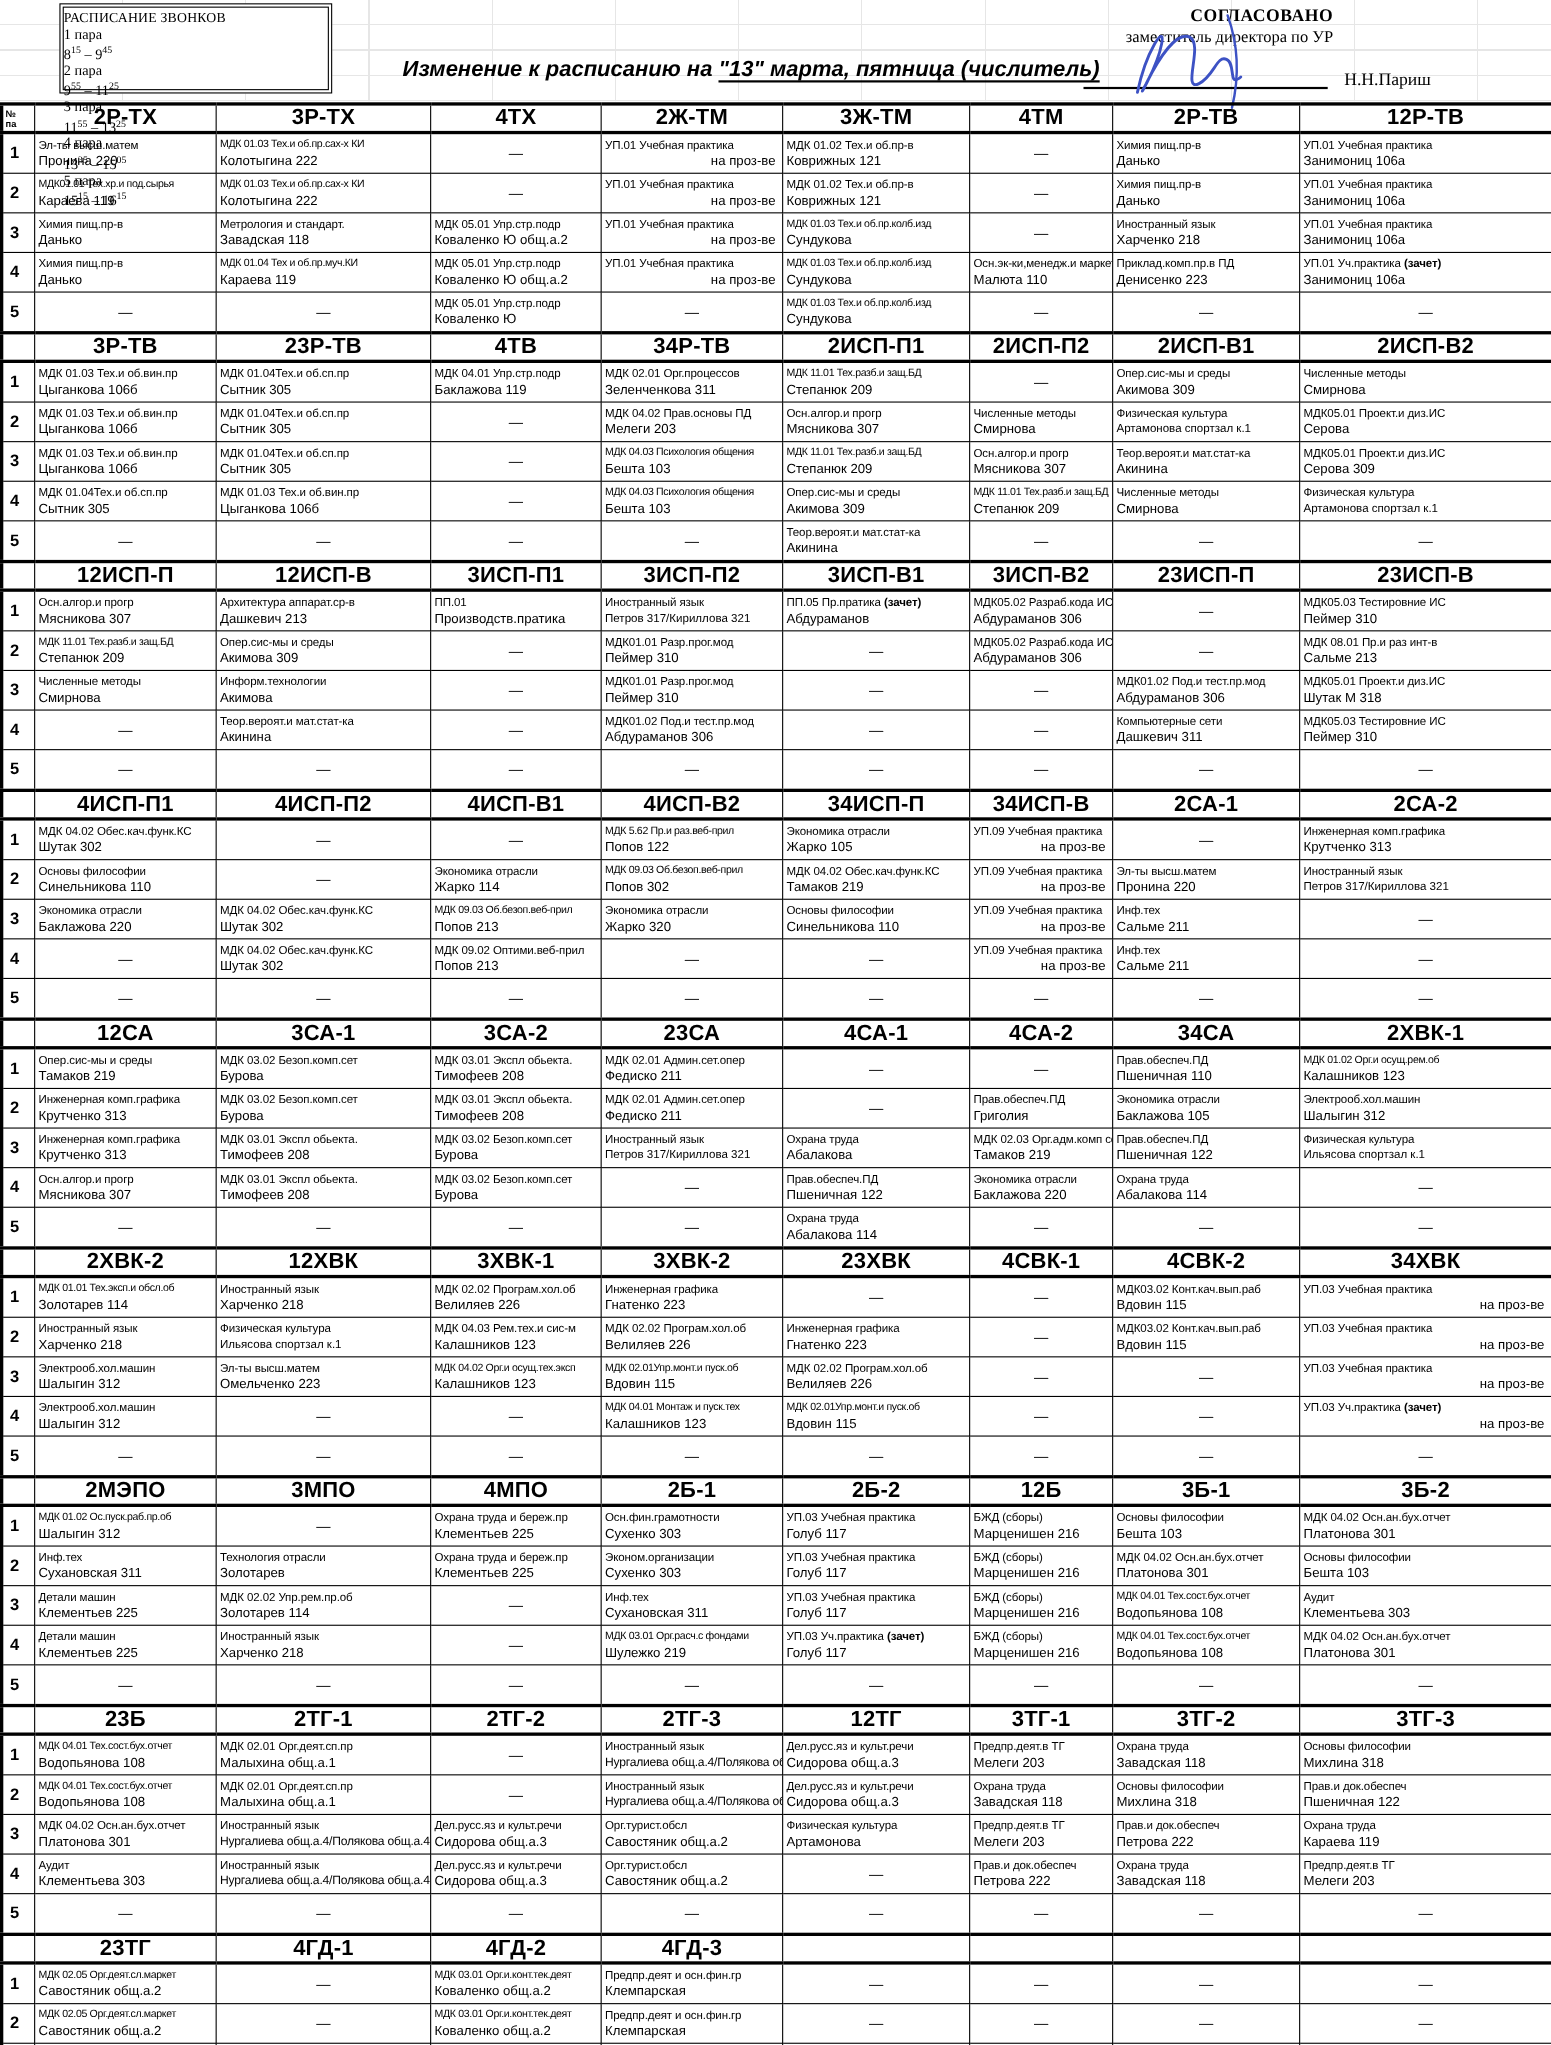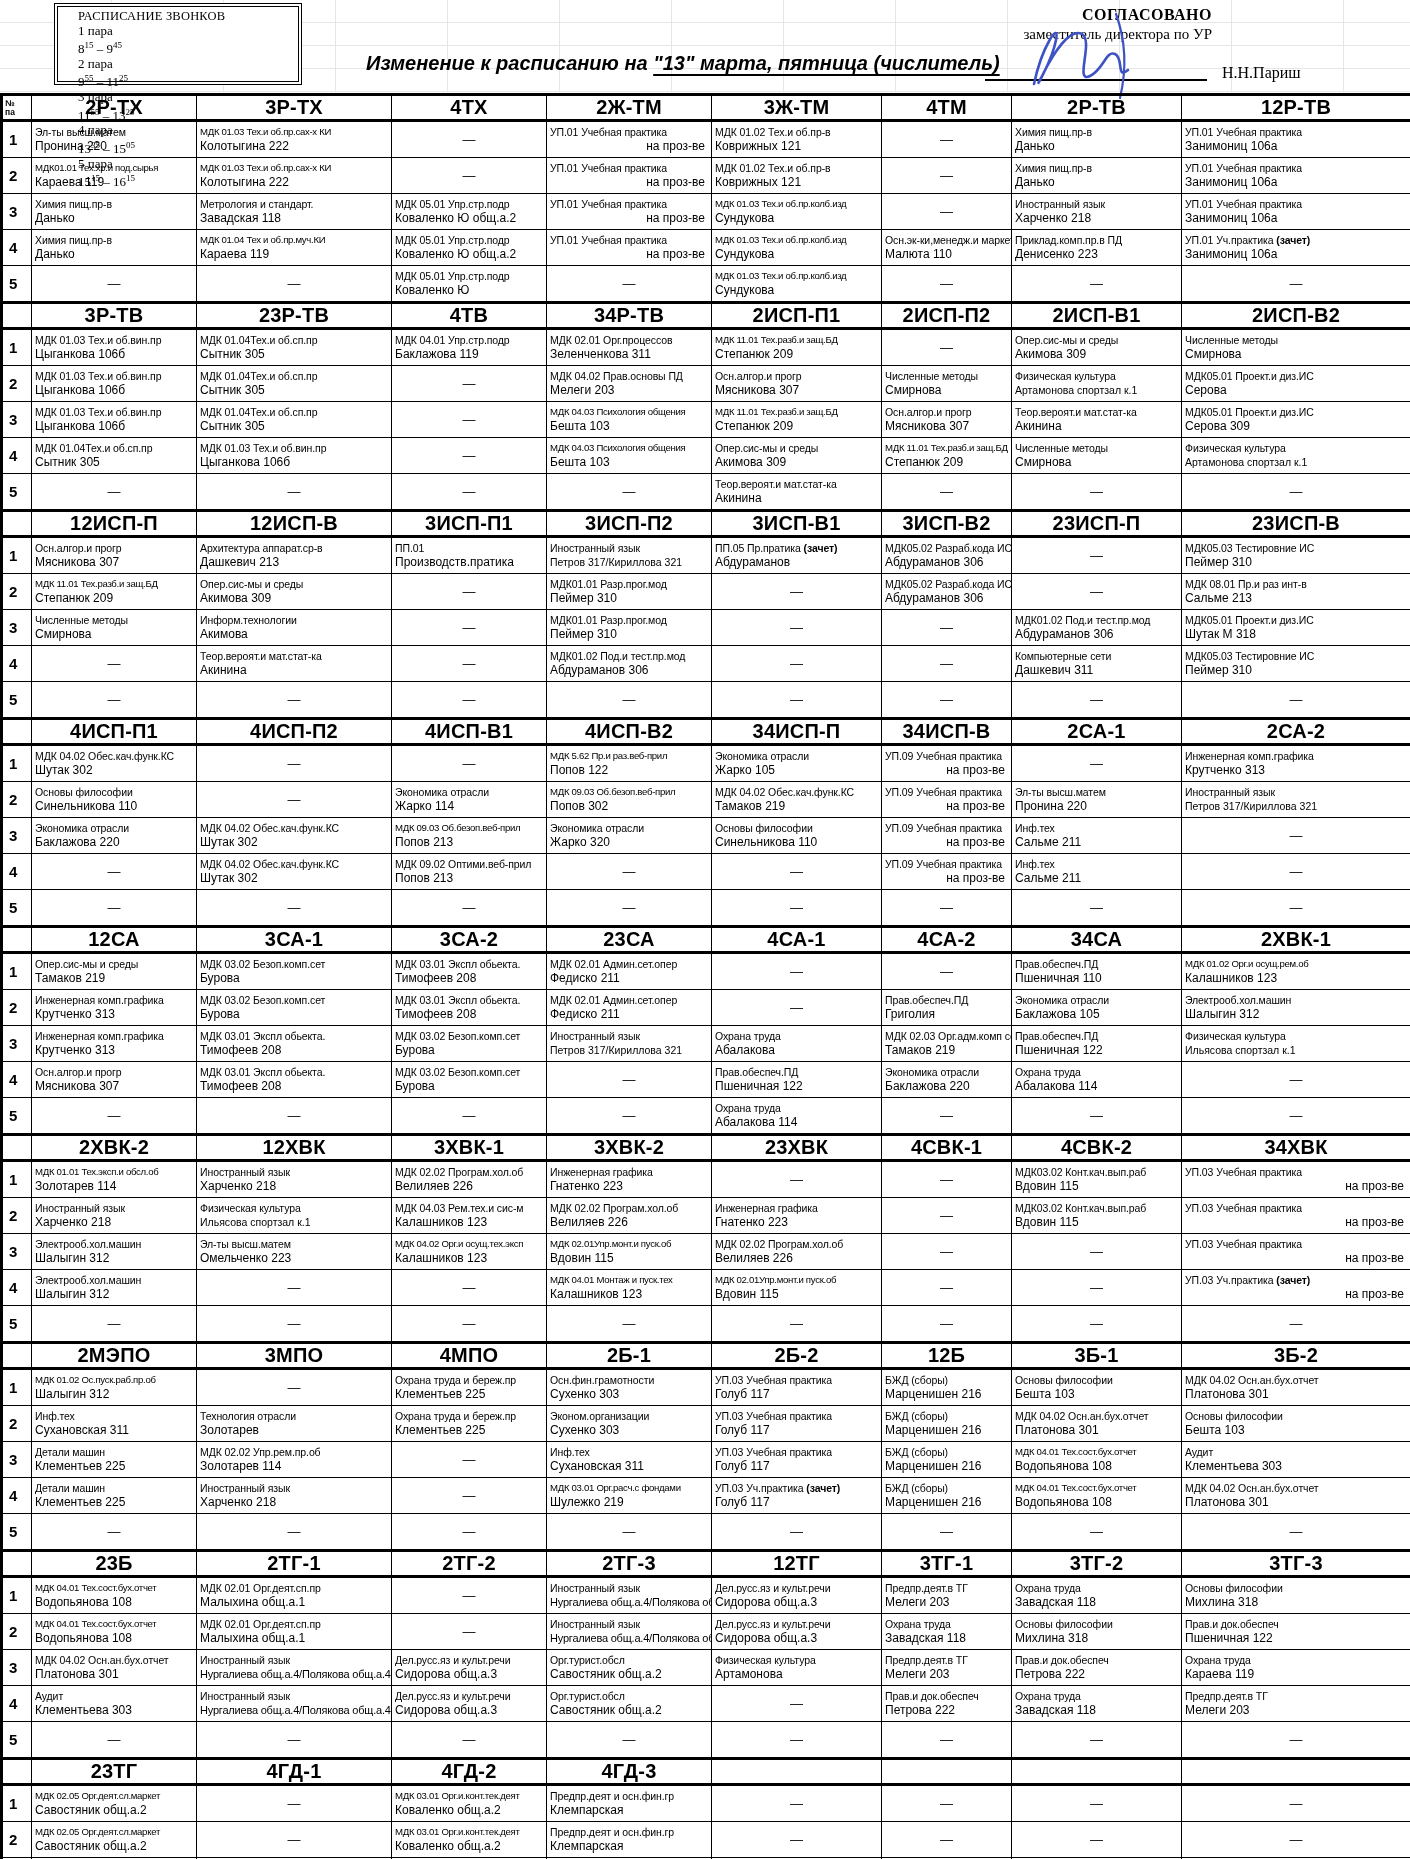--- a/index.html
+++ b/index.html
@@ -7,21 +7,21 @@
         font-family:"Liberation Sans",sans-serif;color:#000;}
   
   .topgrid{position:absolute;left:0;top:0;width:1410px;height:92px;
     background-image:
       repeating-linear-gradient(to bottom, transparent 0 22px, #dcdcdc 22px 23px),
       repeating-linear-gradient(to right, transparent 0 111px, #dcdcdc 111px 112px);
     opacity:.7;}
   
   .bellbox{position:absolute;left:54px;top:3px;width:248px;height:82px;background:#fff;
     border:4px double #000;font-family:"Liberation Serif",serif;font-size:13px;line-height:14.5px;
-    padding:2px 20px;box-sizing:border-box;}
+    padding:2px 0;box-sizing:border-box;}
   .bellbox .bt{font-size:12.5px;letter-spacing:.2px;}
   .bellrow{display:flex;justify-content:space-between;padding-right:28px;flex-direction:column;}
   .bellrow sup{font-size:9px;}
   
   .title{position:absolute;left:366px;top:52px;font-size:20px;font-weight:bold;font-style:italic;
     white-space:nowrap;}
   .title .ul{text-decoration:underline;text-decoration-thickness:2px;text-underline-offset:4px;}
   
   .approve{position:absolute;left:940px;top:6px;width:272px;text-align:right;
     font-family:"Liberation Serif",serif;}

